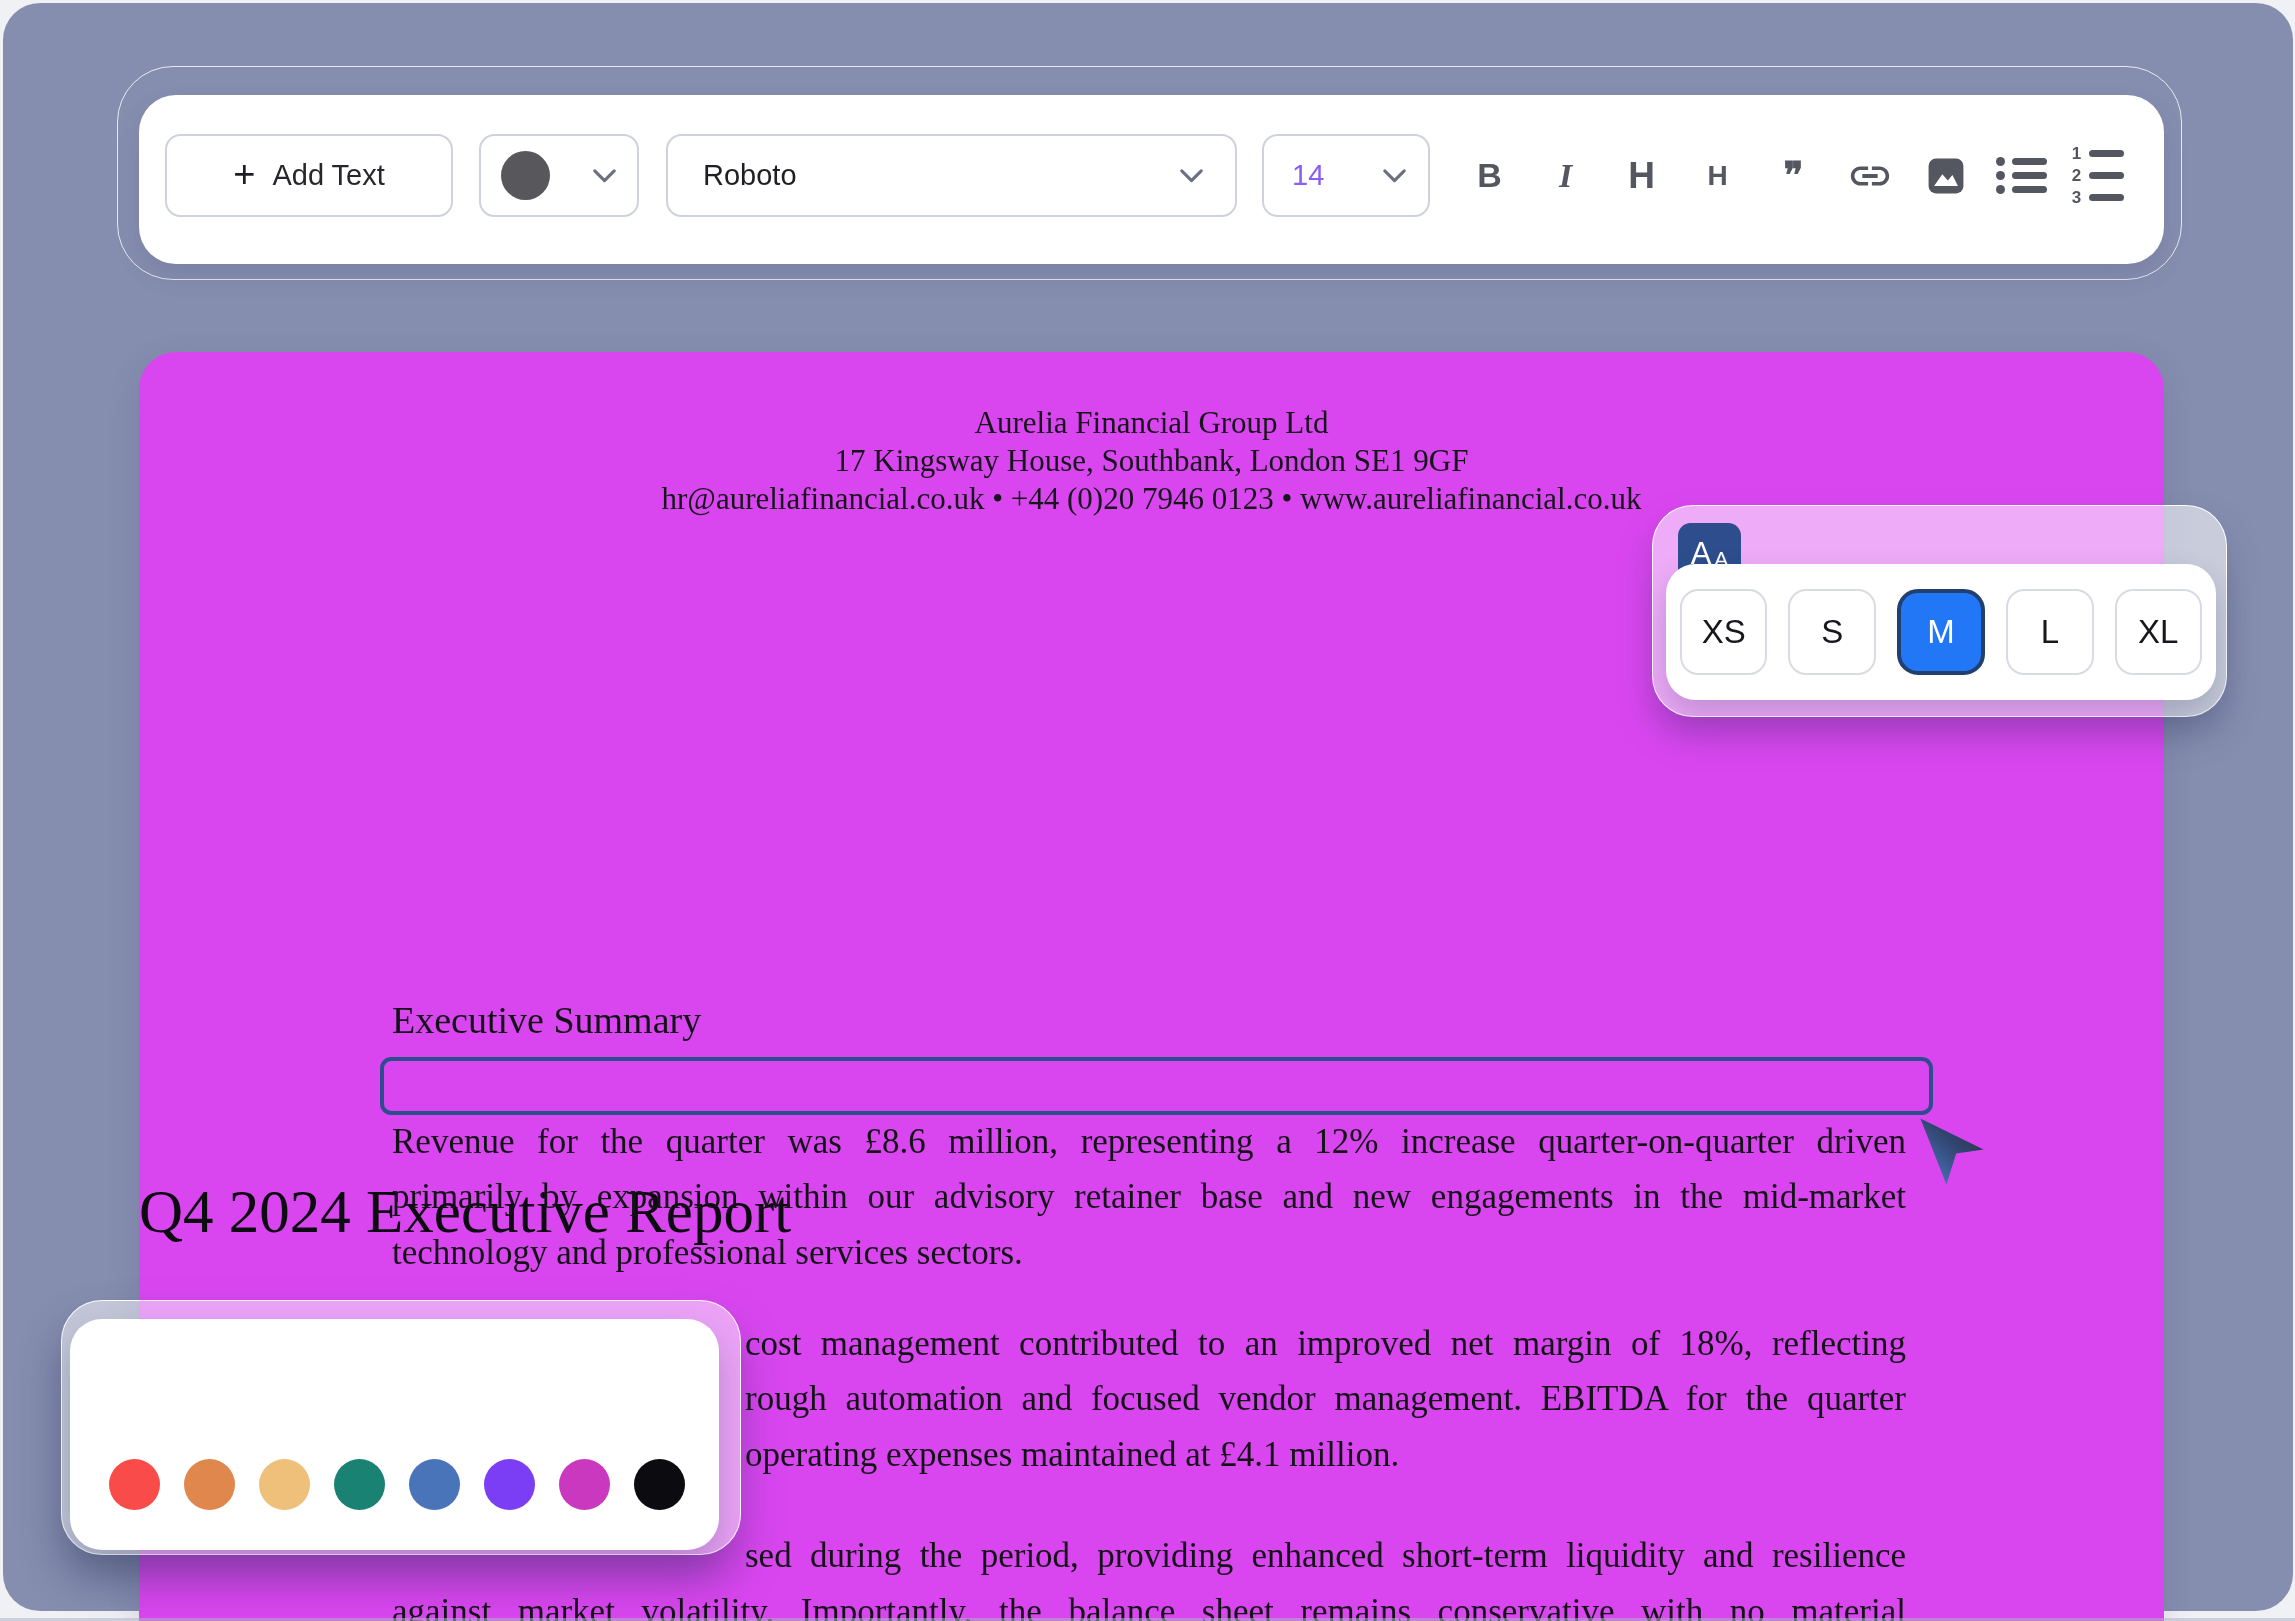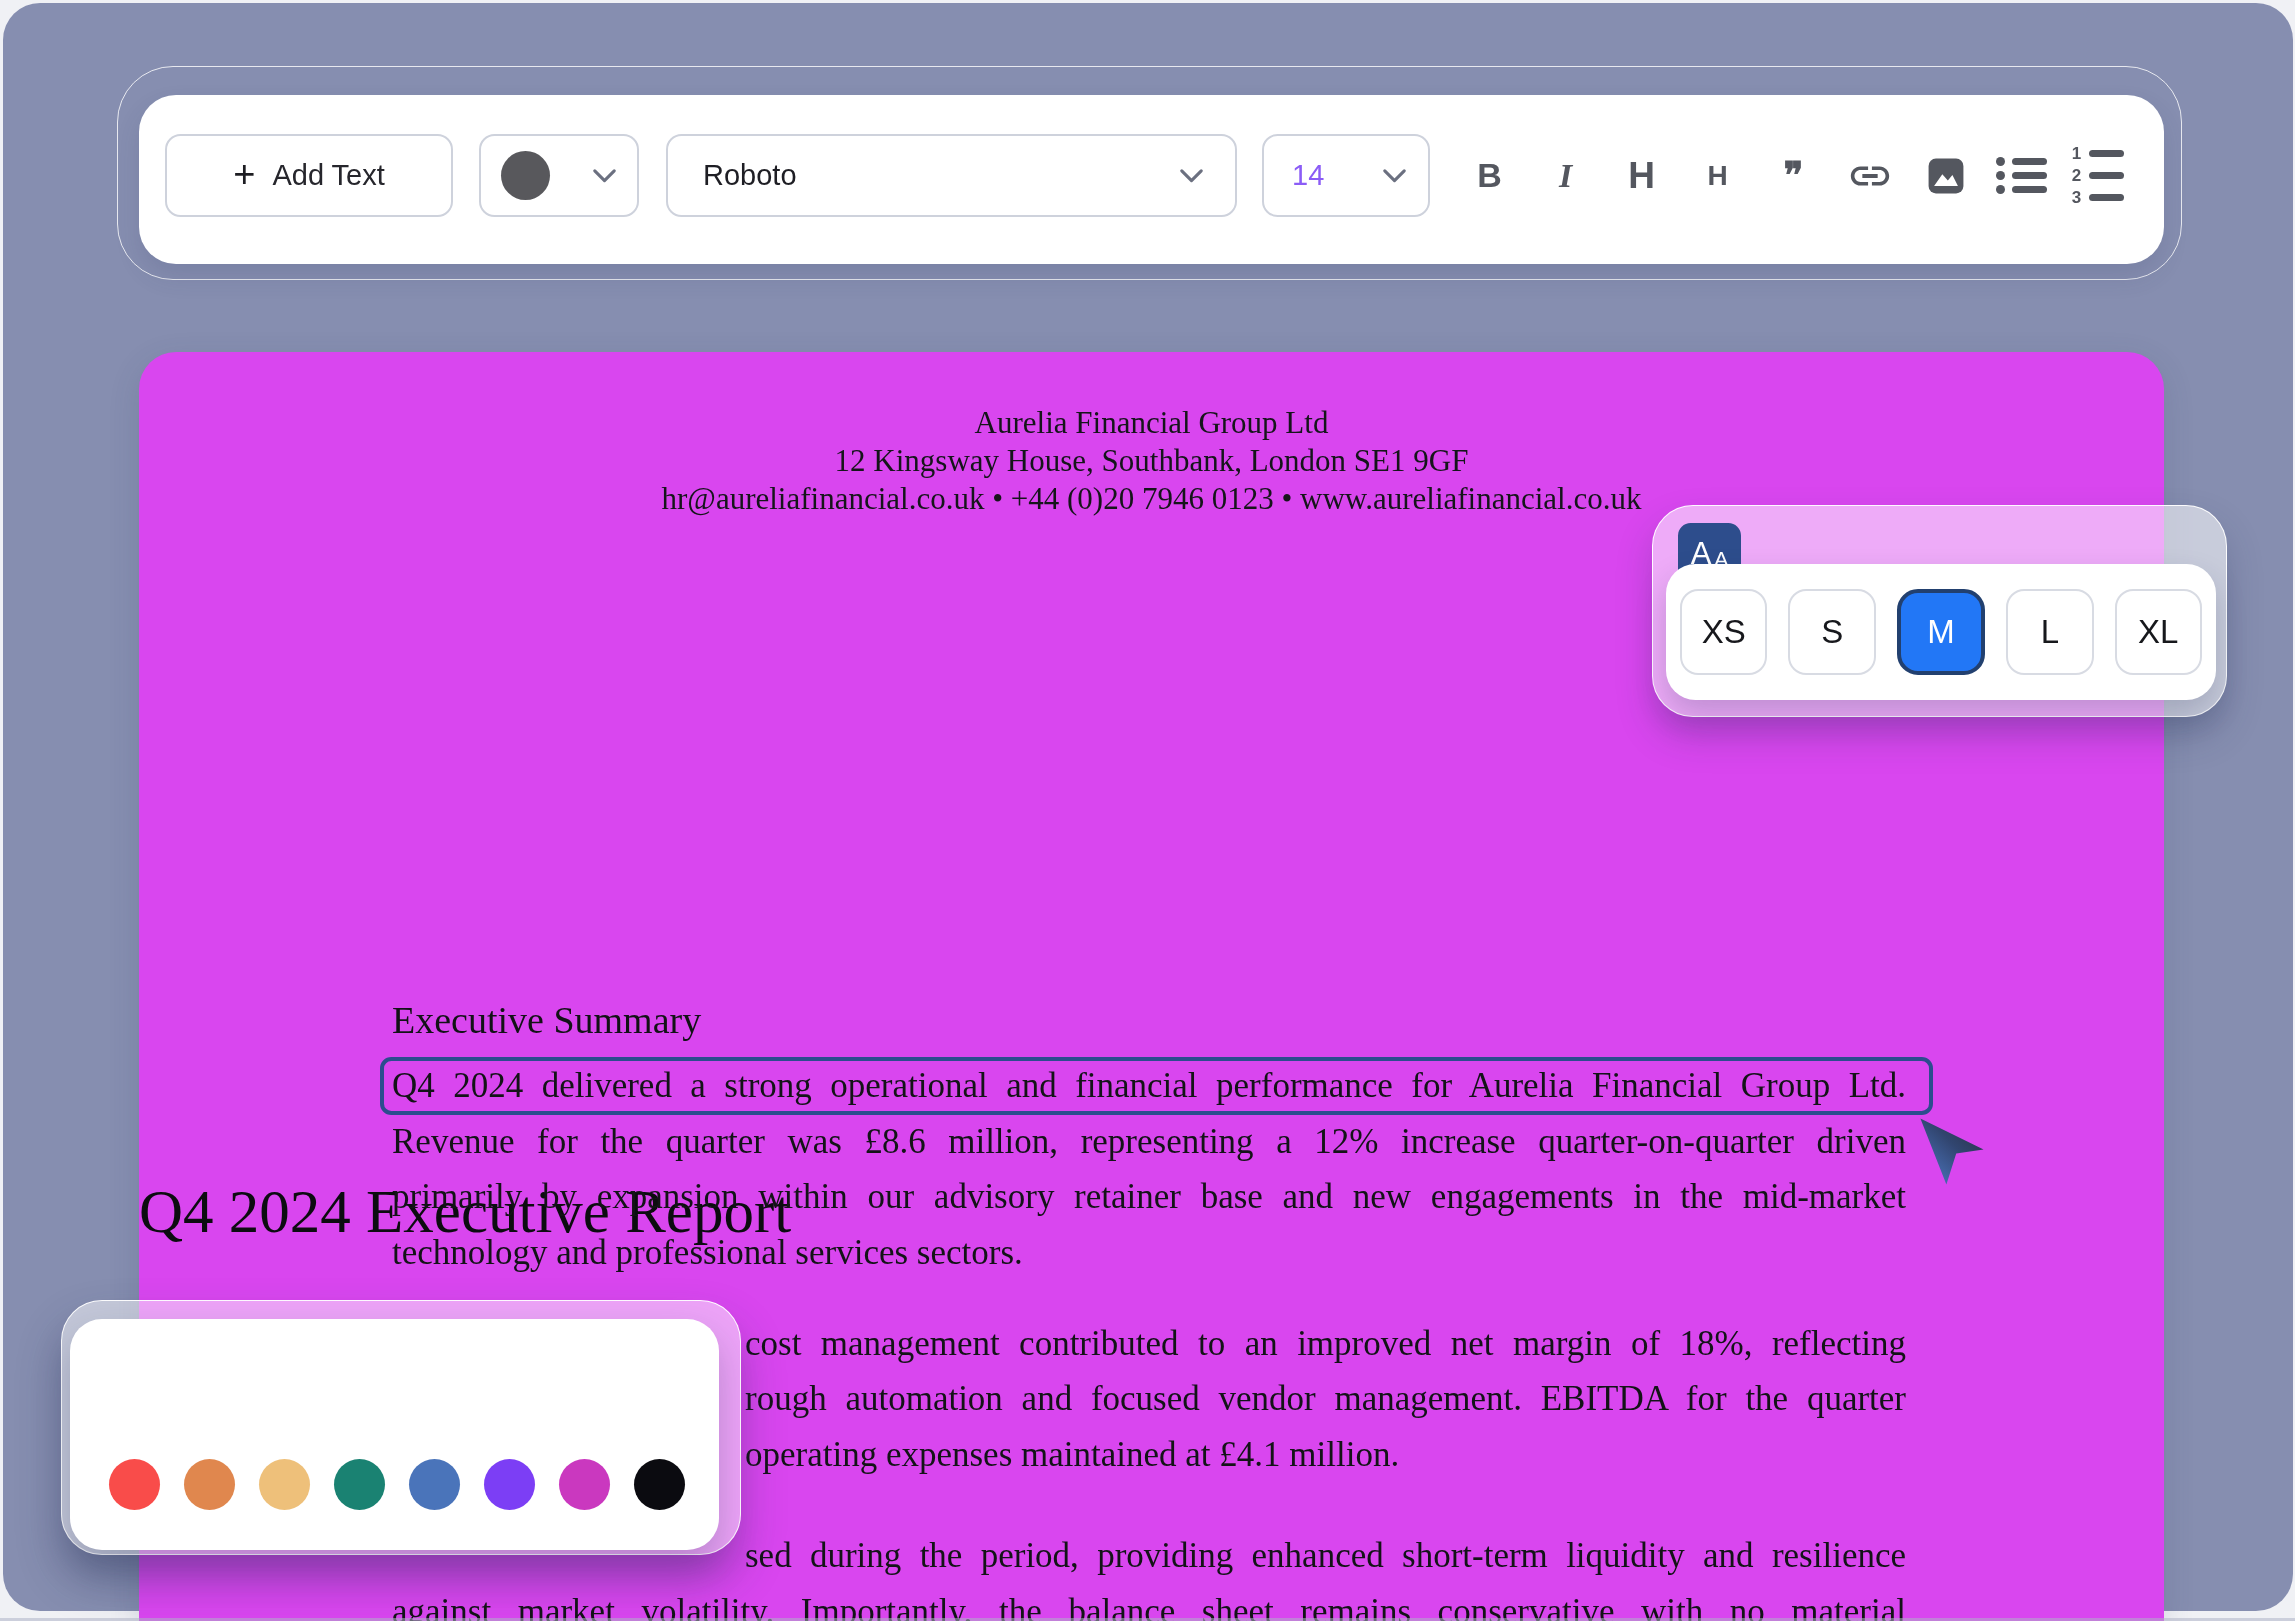--- a/index.html
+++ b/index.html
@@ -205,28 +205,27 @@
               <span class="num">3</span>
               <span class="bar"></span>
             </div>
         </div>
       </div>
     </div>
   </div>
 
   <div class="page">
     <div class="doc-header-line" style="top:52px">Aurelia Financial Group Ltd</div>
-    <div class="doc-header-line" style="top:90px">12 Kingsway House, Southbank, London SE1 9GF</div>
+    <div class="doc-header-line" style="top:90px">17 Kingsway House, Southbank, London SE1 9GF</div>
     <div class="doc-header-line" style="top:128px">hr@aureliafinancial.co.uk • +44 (0)20 7946 0123 • www.aureliafinancial.co.uk</div>
 
     <div class="doc-title">Q4 2024 Executive Report</div>
     <div class="doc-heading">Executive Summary</div>
 
     <div class="sel-box"></div>
-    <div class="doc-line just" style="top:706px">Q4 2024 delivered a strong operational and financial performance for Aurelia Financial Group Ltd.</div>
 
     <div class="doc-line just" style="top:762px">Revenue for the quarter was £8.6 million, representing a 12% increase quarter-on-quarter driven</div>
     <div class="doc-line just" style="top:817px">primarily by expansion within our advisory retainer base and new engagements in the mid-market</div>
     <div class="doc-line" style="top:873px">technology and professional services sectors.</div>
 
     <div class="doc-line just frag" style="top:964px">cost management contributed to an improved net margin of 18%, reflecting</div>
     <div class="doc-line just frag" style="top:1019px">rough automation and focused vendor management. EBITDA for the quarter</div>
     <div class="doc-line frag" style="top:1075px">operating expenses maintained at £4.1 million.</div>
 
     <div class="doc-line just frag" style="top:1176px">sed during the period, providing enhanced short-term liquidity and resilience</div>

